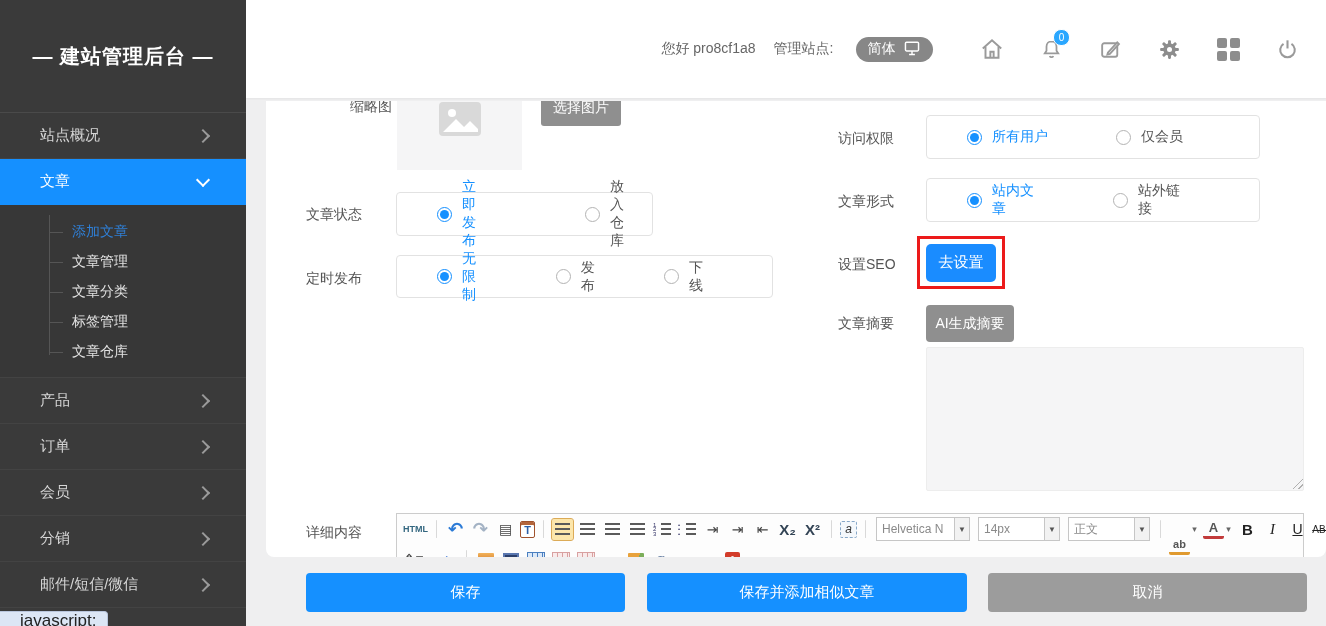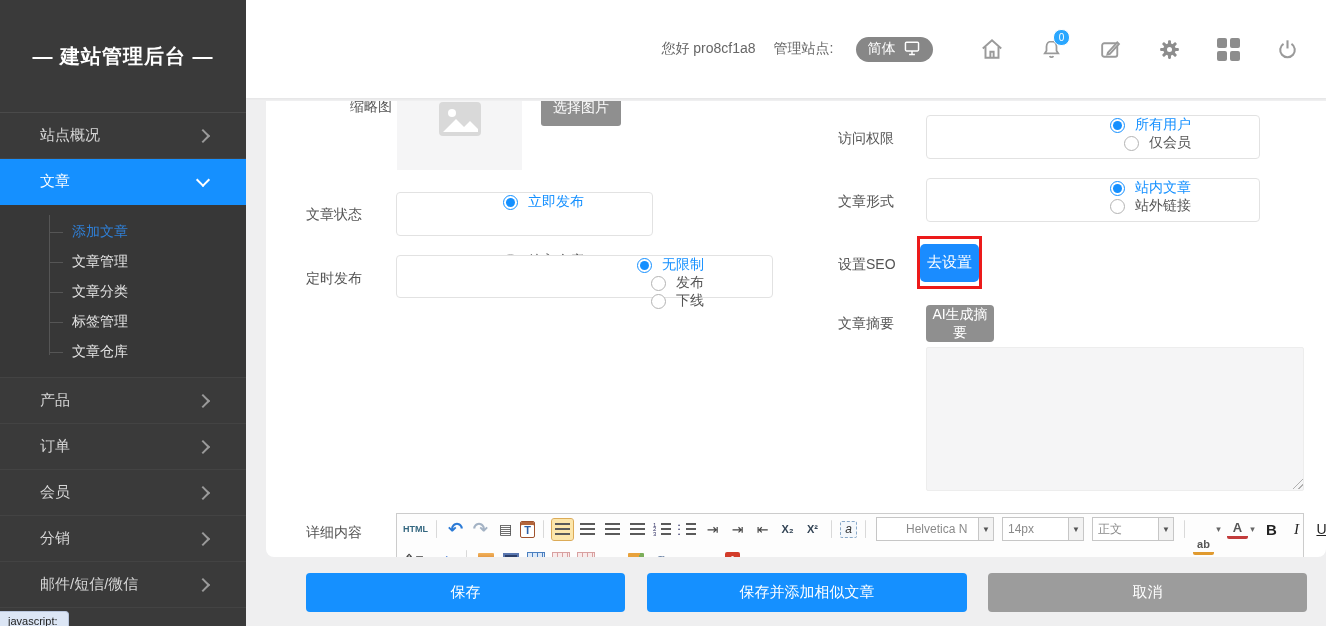--- a/index.html
+++ b/index.html
@@ -21,21 +21,21 @@
   .submenu{position:relative;padding:12px 0 10px 0;border-bottom:1px solid #434343;background:#373737;}
   .submenu::before{content:"";position:absolute;left:49px;top:10px;bottom:22px;width:1px;background:#555;}
   .sub-item{position:relative;height:30px;display:flex;align-items:center;padding-left:72px;
             color:#e3e3e3;font-size:14px;cursor:pointer;}
   .sub-item::before{content:"";position:absolute;left:49px;top:50%;width:14px;height:1px;background:#555;}
   .sub-item.active{color:#2f7fd6;}
 
   
   #status-tip{position:absolute;left:0;bottom:0;height:13px;z-index:9;background:#dce6f5;
               border:1px solid #b9c6dd;border-bottom:none;border-left:none;border-radius:0 4px 0 0;
-              font-size:11px;color:#222;line-height:16px;padding:1px 10px 0 8px;overflow:hidden;}
+              font-size:17px;color:#222;line-height:16px;padding:1px 10px 0 20px;overflow:hidden;}
 
   
   #header{position:absolute;left:246px;top:0;width:1080px;height:98px;background:#fff;
           box-shadow:0 1px 2px rgba(0,0,0,.05);display:flex;align-items:center;z-index:2;}
   #header .spacer{flex:1;}
   .hdr-text{color:#666;font-size:14px;}
   #greeting{margin-right:18px;}
   #manage-label{margin-right:22px;}
   #lang-pill{display:flex;align-items:center;gap:7px;background:#878787;color:#fff;height:25px;
              padding:0 12px;border-radius:13px;font-size:14px;cursor:pointer;margin-right:30px;}
@@ -46,40 +46,40 @@
          justify-content:center;border:1px solid #fff;}
   #power-icon-wrap{margin-right:26px;}
   .grid4{display:grid;grid-template-columns:10px 10px;grid-template-rows:10px 10px;gap:3px;}
   .grid4 i{background:#8d8d8d;border-radius:2px;}
 
   
   #panel{position:absolute;left:266px;top:101px;width:1060px;height:456px;background:#fff;
          border-radius:0 0 8px 8px;overflow:hidden;z-index:1;}
   .flabel{position:absolute;color:#555;font-size:14px;}
   .opt-box{position:absolute;border:1px solid #e2e2e2;border-radius:4px;display:flex;
-           align-items:flex-end;padding-left:25px;box-sizing:border-box;background:#fff;flex-direction:column;}
+           align-items:center;padding-left:40px;box-sizing:border-box;background:#fff;}
   .opt{display:flex;align-items:center;margin-right:68px;cursor:pointer;}
   .radio{width:15px;height:15px;border-radius:50%;box-sizing:border-box;border:1px solid #b3b3b3;
          background:#fff;position:relative;flex:none;}
   .radio.sel{border-color:#1590ff;}
   .radio.sel::after{content:"";position:absolute;left:2px;top:2px;right:2px;bottom:2px;
                     border-radius:50%;background:#1590ff;}
   .opt-label{margin-left:10px;font-size:14px;color:#555;}
   .opt.sel .opt-label{color:#1590ff;}
 
   #thumb-box{position:absolute;left:131px;top:-30px;width:125px;height:99px;background:#f5f5f6;
              display:flex;align-items:center;justify-content:center;}
   #choose-image-btn{position:absolute;left:275px;top:-12px;width:80px;height:37px;background:#8f8f8f;
                     color:#fff;font-size:14px;border:none;border-radius:3px;cursor:pointer;}
-  #seo-highlight{position:absolute;left:651px;top:135px;width:65px;height:53px;
+  #seo-highlight{position:absolute;left:651px;top:135px;width:88px;height:53px;
                  border:3px solid #ec1a1a;box-sizing:border-box;display:flex;align-items:center;
                  justify-content:center;}
   #seo-btn{width:70px;height:38px;background:#1a8cff;color:#fff;font-size:15px;border:none;
            border-radius:5px;cursor:pointer;}
-  #ai-btn{position:absolute;left:660px;top:204px;width:68px;height:37px;background:#8f8f8f;
+  #ai-btn{position:absolute;left:660px;top:204px;width:88px;height:37px;background:#8f8f8f;
           color:#fff;font-size:14px;border:none;border-radius:4px;cursor:pointer;}
   #summary-textarea{position:absolute;left:660px;top:246px;width:378px;height:144px;background:#f5f5f6;
                     border:1px solid #ededed;border-radius:2px;box-sizing:border-box;resize:none;
                     font-family:inherit;}
   #resize-handle{position:absolute;left:1026px;top:377px;width:11px;height:11px;
                  background:repeating-linear-gradient(135deg,#b0b0b0 0 1px,transparent 1px 4px);
                  clip-path:polygon(100% 0,100% 100%,0 100%);}
 
   
   #editor-toolbar{position:absolute;left:130px;top:412px;width:908px;height:150px;background:#fdfdfd;
@@ -95,21 +95,21 @@
   .ti.boxt{width:15px;min-width:15px;height:17px;border:1px solid #a0522d;color:#2b5fa8;font-weight:bold;
            font-size:11px;background:#fff;box-shadow:inset 0 3px #b4663c;padding-top:2px;box-sizing:border-box;}
   .ti.lines{position:relative;}
   .ti.lines i{width:15px;height:12px;background:repeating-linear-gradient(to bottom,#5a5a5a 0 2px,transparent 2px 5px);}
   .ti.lines.active{background:#fce6ab;outline:1px solid #dcab57;}
   .ti.num::before,.ti.dots::before{position:absolute;left:1px;top:4px;font-size:6px;line-height:4.5px;
            color:#336;white-space:pre;}
   .ti.num::before{content:"1\A 2\A 3";}
   .ti.dots::before{content:"•\A •\A •";}
   .ti.num i,.ti.dots i{width:10px;margin-left:6px;}
-  .ti.xsub{font-size:11px;font-weight:bold;color:#345;}
+  .ti.xsub{font-size:15px;font-weight:bold;color:#345;}
   .ti.boxa{width:17px;min-width:17px;height:17px;border:1px dashed #88a8c8;color:#333;font-size:12px;
            font-style:italic;background:#f4f8fc;box-sizing:border-box;}
   .ti.caret{min-width:9px;font-size:9px;color:#666;margin-left:-4px;}
   .ti.hl{font-size:11px;font-weight:bold;border-bottom:3px solid #e09a2f;height:16px;margin-top:33px;}
   .ti.fcolor{font-size:13px;font-weight:bold;border-bottom:3px solid #c23b3b;height:16px;}
   .ti.bold{font-weight:bold;font-size:15px;color:#222;}
   .ti.italic{font-style:italic;font-family:"Liberation Serif",serif;font-size:15px;color:#222;}
   .ti.underline{text-decoration:underline;font-size:14px;color:#222;}
   .ti.strike{text-decoration:line-through;font-size:10px;color:#222;}
   .ti.screen{margin-left:auto;margin-right:8px;}
@@ -333,21 +333,21 @@
               <i></i>
             </span><span class="ti lines">
               <i></i>
             </span><span class="ti lines">
               <i></i>
             </span><span class="ti lines num">
               <i></i>
             </span><span class="ti lines dots">
               <i></i>
             </span><span class="ti dark">⇥</span><span class="ti dark">⇥</span><span class="ti dark">⇤</span><span class="ti xsub">X₂</span><span class="ti xsub">X²</span><span class="ti sep"></span><span class="ti boxa">a</span><span class="ti sep"></span></span>
-        <span class="ed-select" style="width:92px;padding-left:24px;">
+        <span class="ed-select" style="width:92px;">
           <span class="val">Helvetica N</span>
           <span class="dd" style="margin-left:auto;">▼</span>
         </span>
         <span class="ed-select" style="width:80px;">
           <span class="val">14px</span>
           <span class="dd" style="margin-left:auto;">▼</span>
         </span>
         <span class="ed-select" style="width:80px;">
           <span class="val">正文</span>
           <span class="dd" style="margin-left:auto;">▼</span>

